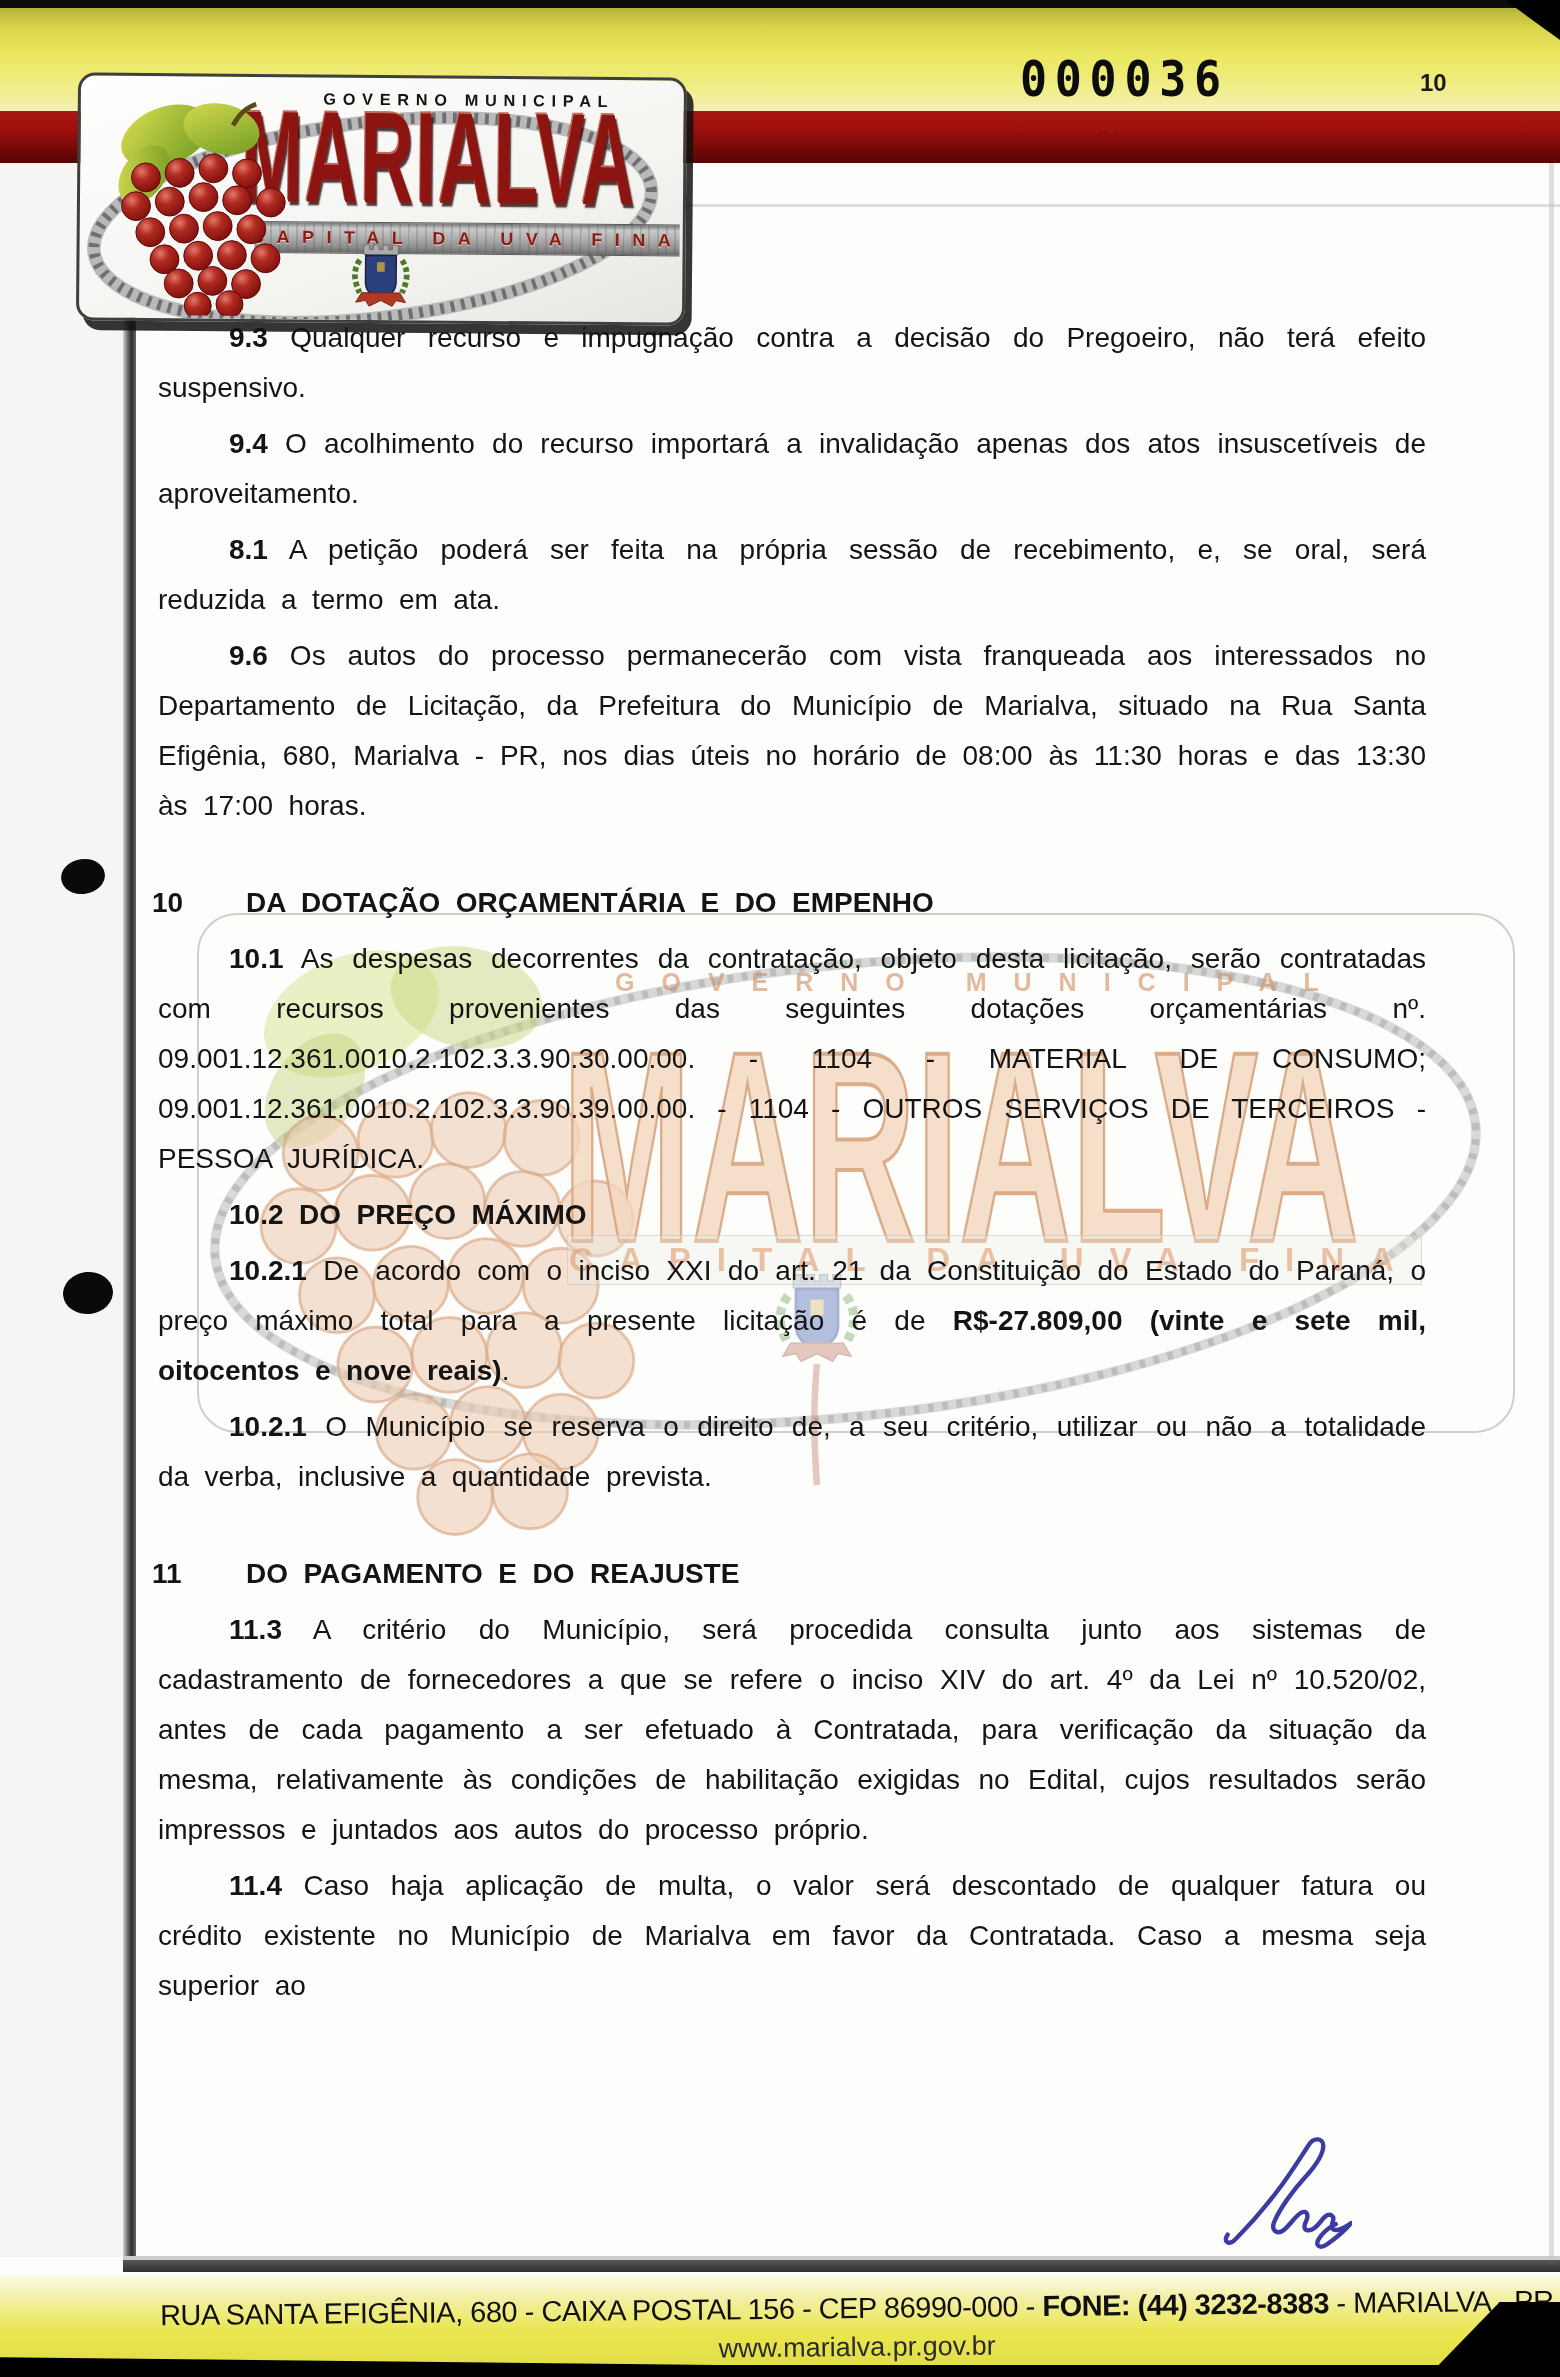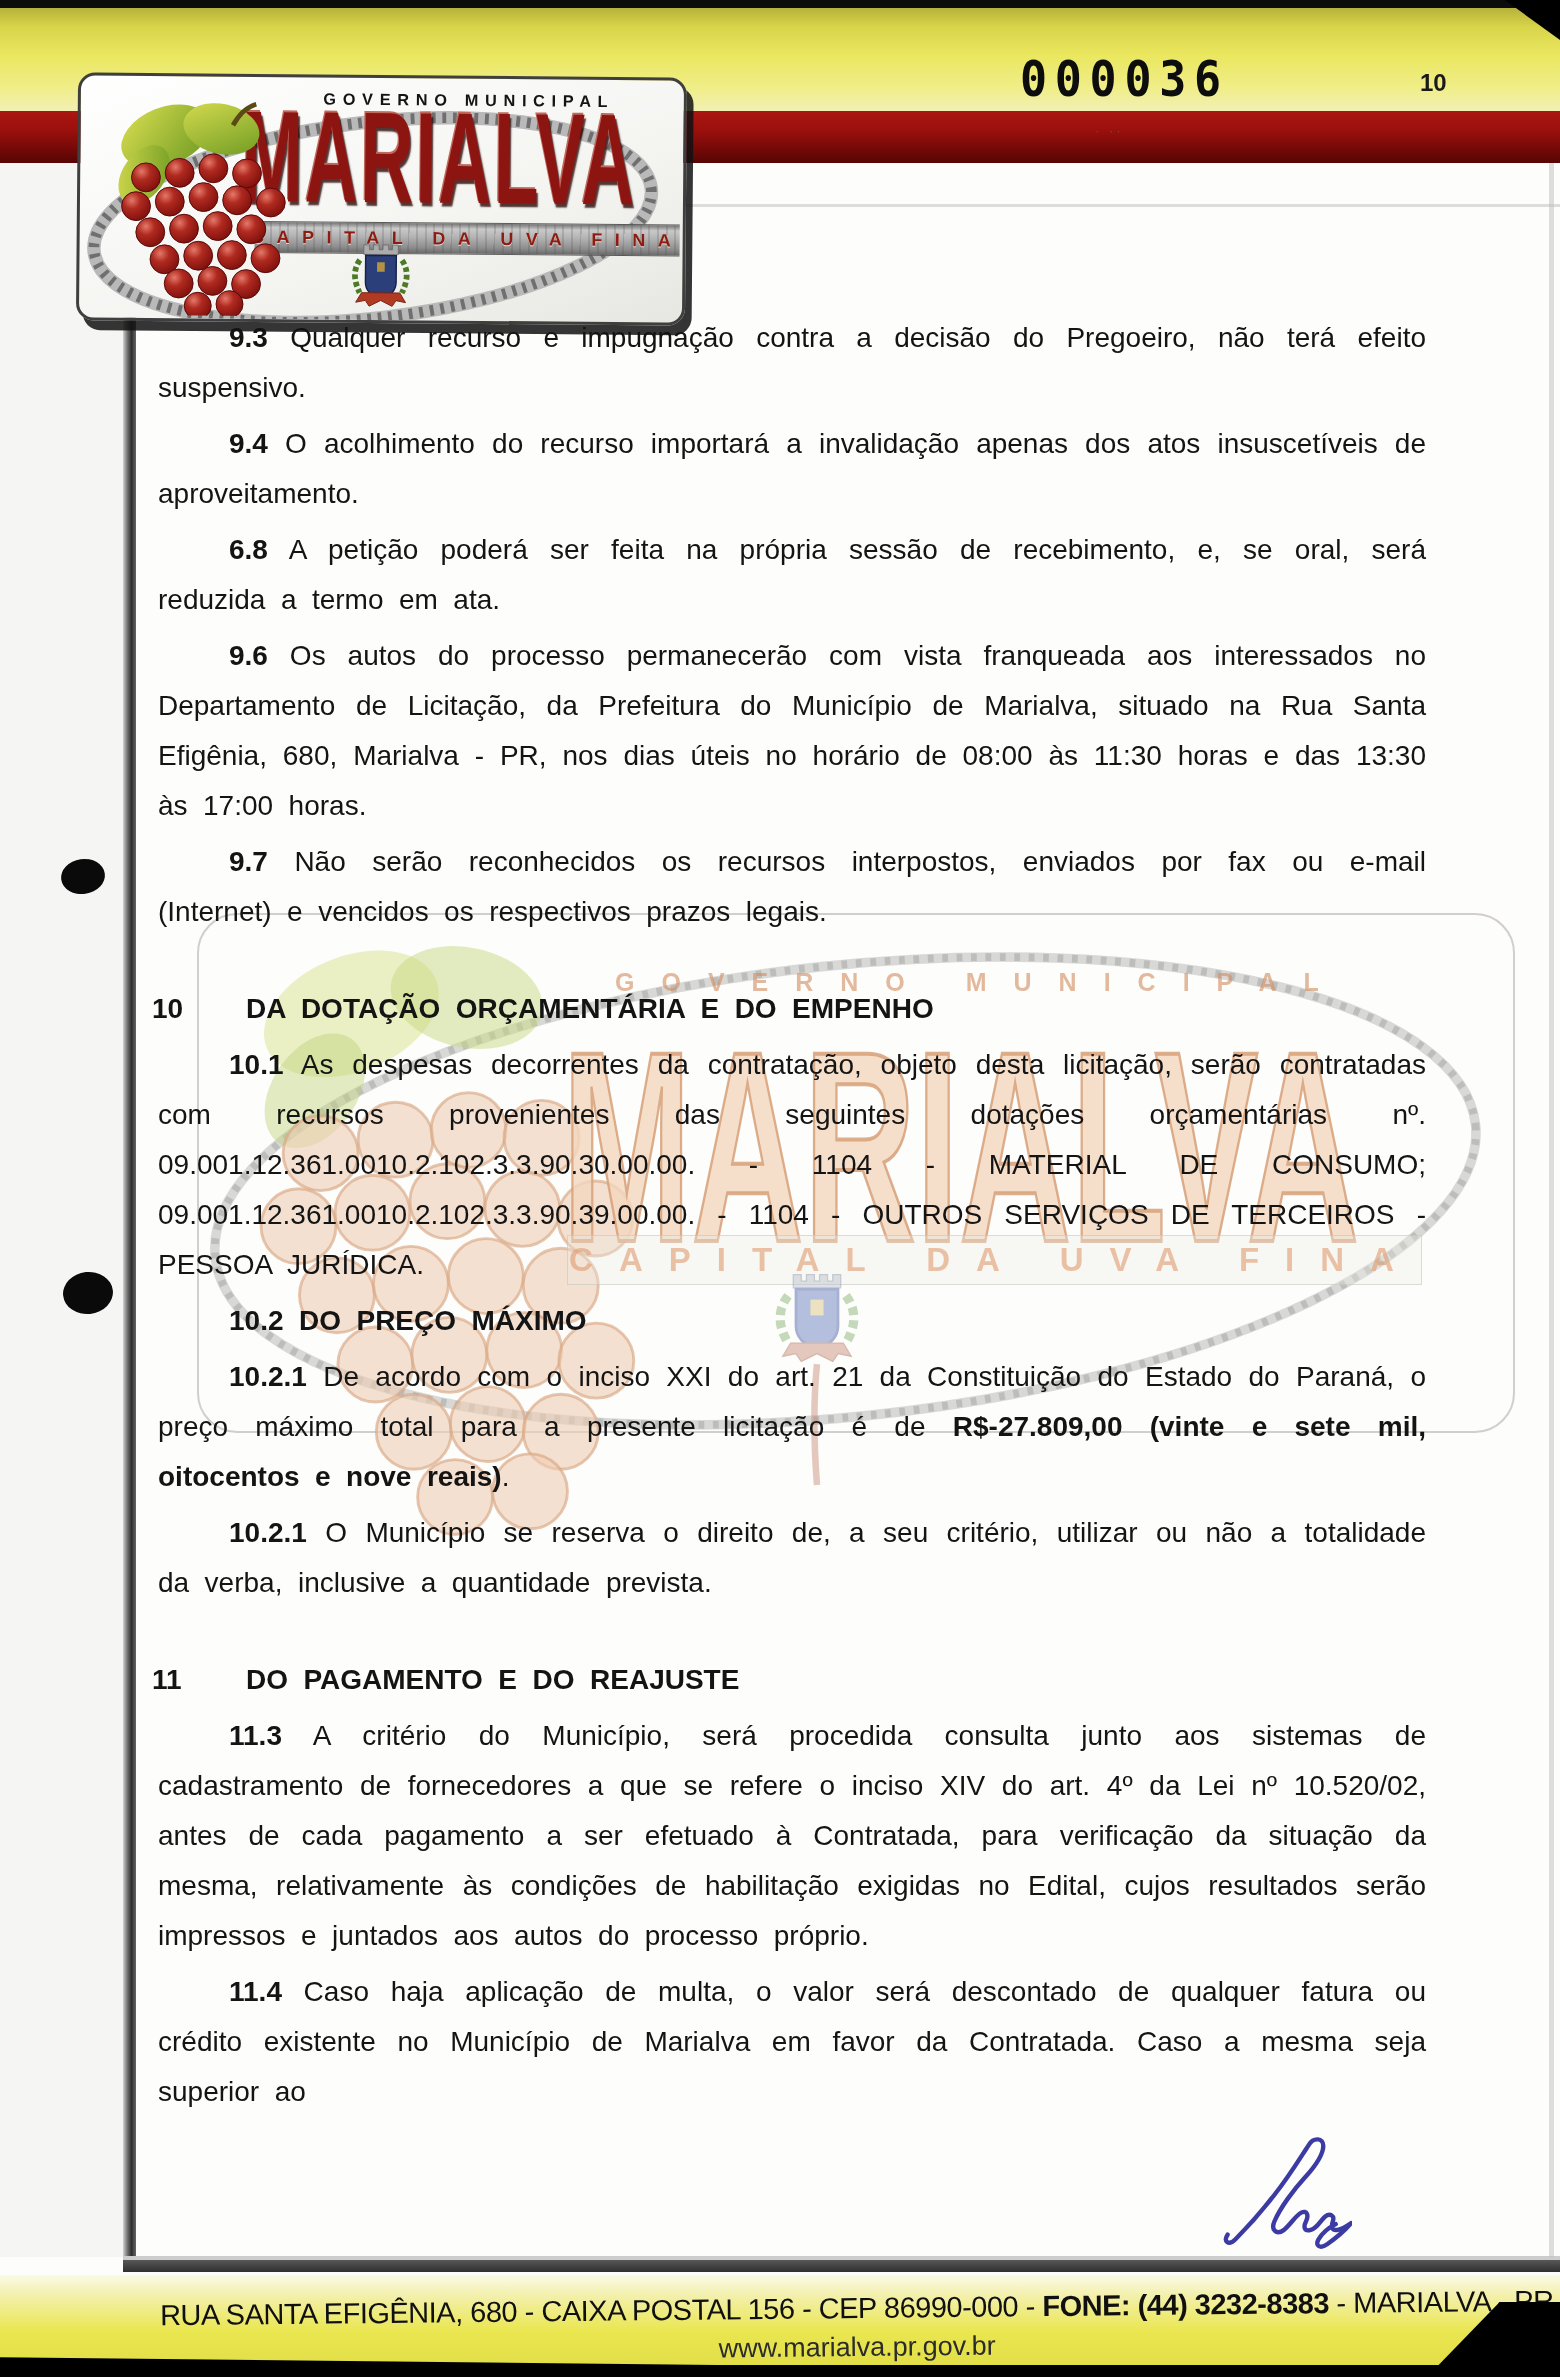--- a/index.html
+++ b/index.html
@@ -222,23 +222,22 @@
       <rect x="34" y="20" width="8" height="10" fill="#c9a23a" opacity="0.85"></rect>
       <path d="M16,18 q-10,14 0,34" stroke="#4c7a26" stroke-width="6" fill="none" stroke-dasharray="5 3"></path>
       <path d="M60,18 q10,14 0,34" stroke="#4c7a26" stroke-width="6" fill="none" stroke-dasharray="5 3"></path>
       <path d="M18,52 l-6,10 l10,-2 l4,6 l12,-6 l12,6 l4,-6 l10,2 l-6,-10 z" fill="#b03a22" stroke="#7a2212" stroke-width="1"></path>
     </svg>
   </div>
 
   <div class="doc-text">
       <p class="para"><b>9.3</b><span> Qualquer recurso e impugnação contra a decisão do Pregoeiro, não terá efeito suspensivo.</span></p>
       <p class="para"><b>9.4</b><span> O acolhimento do recurso importará a invalidação apenas dos atos insuscetíveis de aproveitamento.</span></p>
-      <p class="para"><b>6.8</b><span> A petição poderá ser feita na própria sessão de recebimento, e, se oral, será reduzida a termo em ata.</span></p>
+      <p class="para"><b>8.1</b><span> A petição poderá ser feita na própria sessão de recebimento, e, se oral, será reduzida a termo em ata.</span></p>
       <p class="para"><b>9.6</b><span> Os autos do processo permanecerão com vista franqueada aos interessados no Departamento de Licitação, da Prefeitura do Município de Marialva, situado na Rua Santa Efigênia, 680, Marialva - PR, nos dias úteis no horário de 08:00 às 11:30 horas e das 13:30 às 17:00 horas.</span></p>
-      <p class="para"><b>9.7</b><span> Não serão reconhecidos os recursos interpostos, enviados por fax ou e-mail (Internet) e vencidos os respectivos prazos legais.</span></p>
       <div class="heading">
         <span class="h-num">10</span>
         <span class="h-title">DA DOTAÇÃO ORÇAMENTÁRIA E DO EMPENHO</span>
       </div>
       <p class="para"><b>10.1</b><span> As despesas decorrentes da contratação, objeto desta licitação, serão contratadas com recursos provenientes das seguintes dotações orçamentárias nº. 09.001.12.361.0010.2.102.3.3.90.30.00.00. - 1104 - MATERIAL DE CONSUMO; 09.001.12.361.0010.2.102.3.3.90.39.00.00. - 1104 - OUTROS SERVIÇOS DE TERCEIROS - PESSOA JURÍDICA.</span></p>
       <p class="para"><b>10.2 DO PREÇO MÁXIMO</b></p>
       <p class="para"><b>10.2.1</b><span> De acordo com o inciso XXI do art. 21 da Constituição do Estado do Paraná, o preço máximo total para a presente licitação é de </span><b>R$-27.809,00 (vinte e sete mil, oitocentos e nove reais)</b><span>.</span></p>
       <p class="para"><b>10.2.1</b><span> O Município se reserva o direito de, a seu critério, utilizar ou não a totalidade da verba, inclusive a quantidade prevista.</span></p>
       <div class="heading">
         <span class="h-num">11</span>

